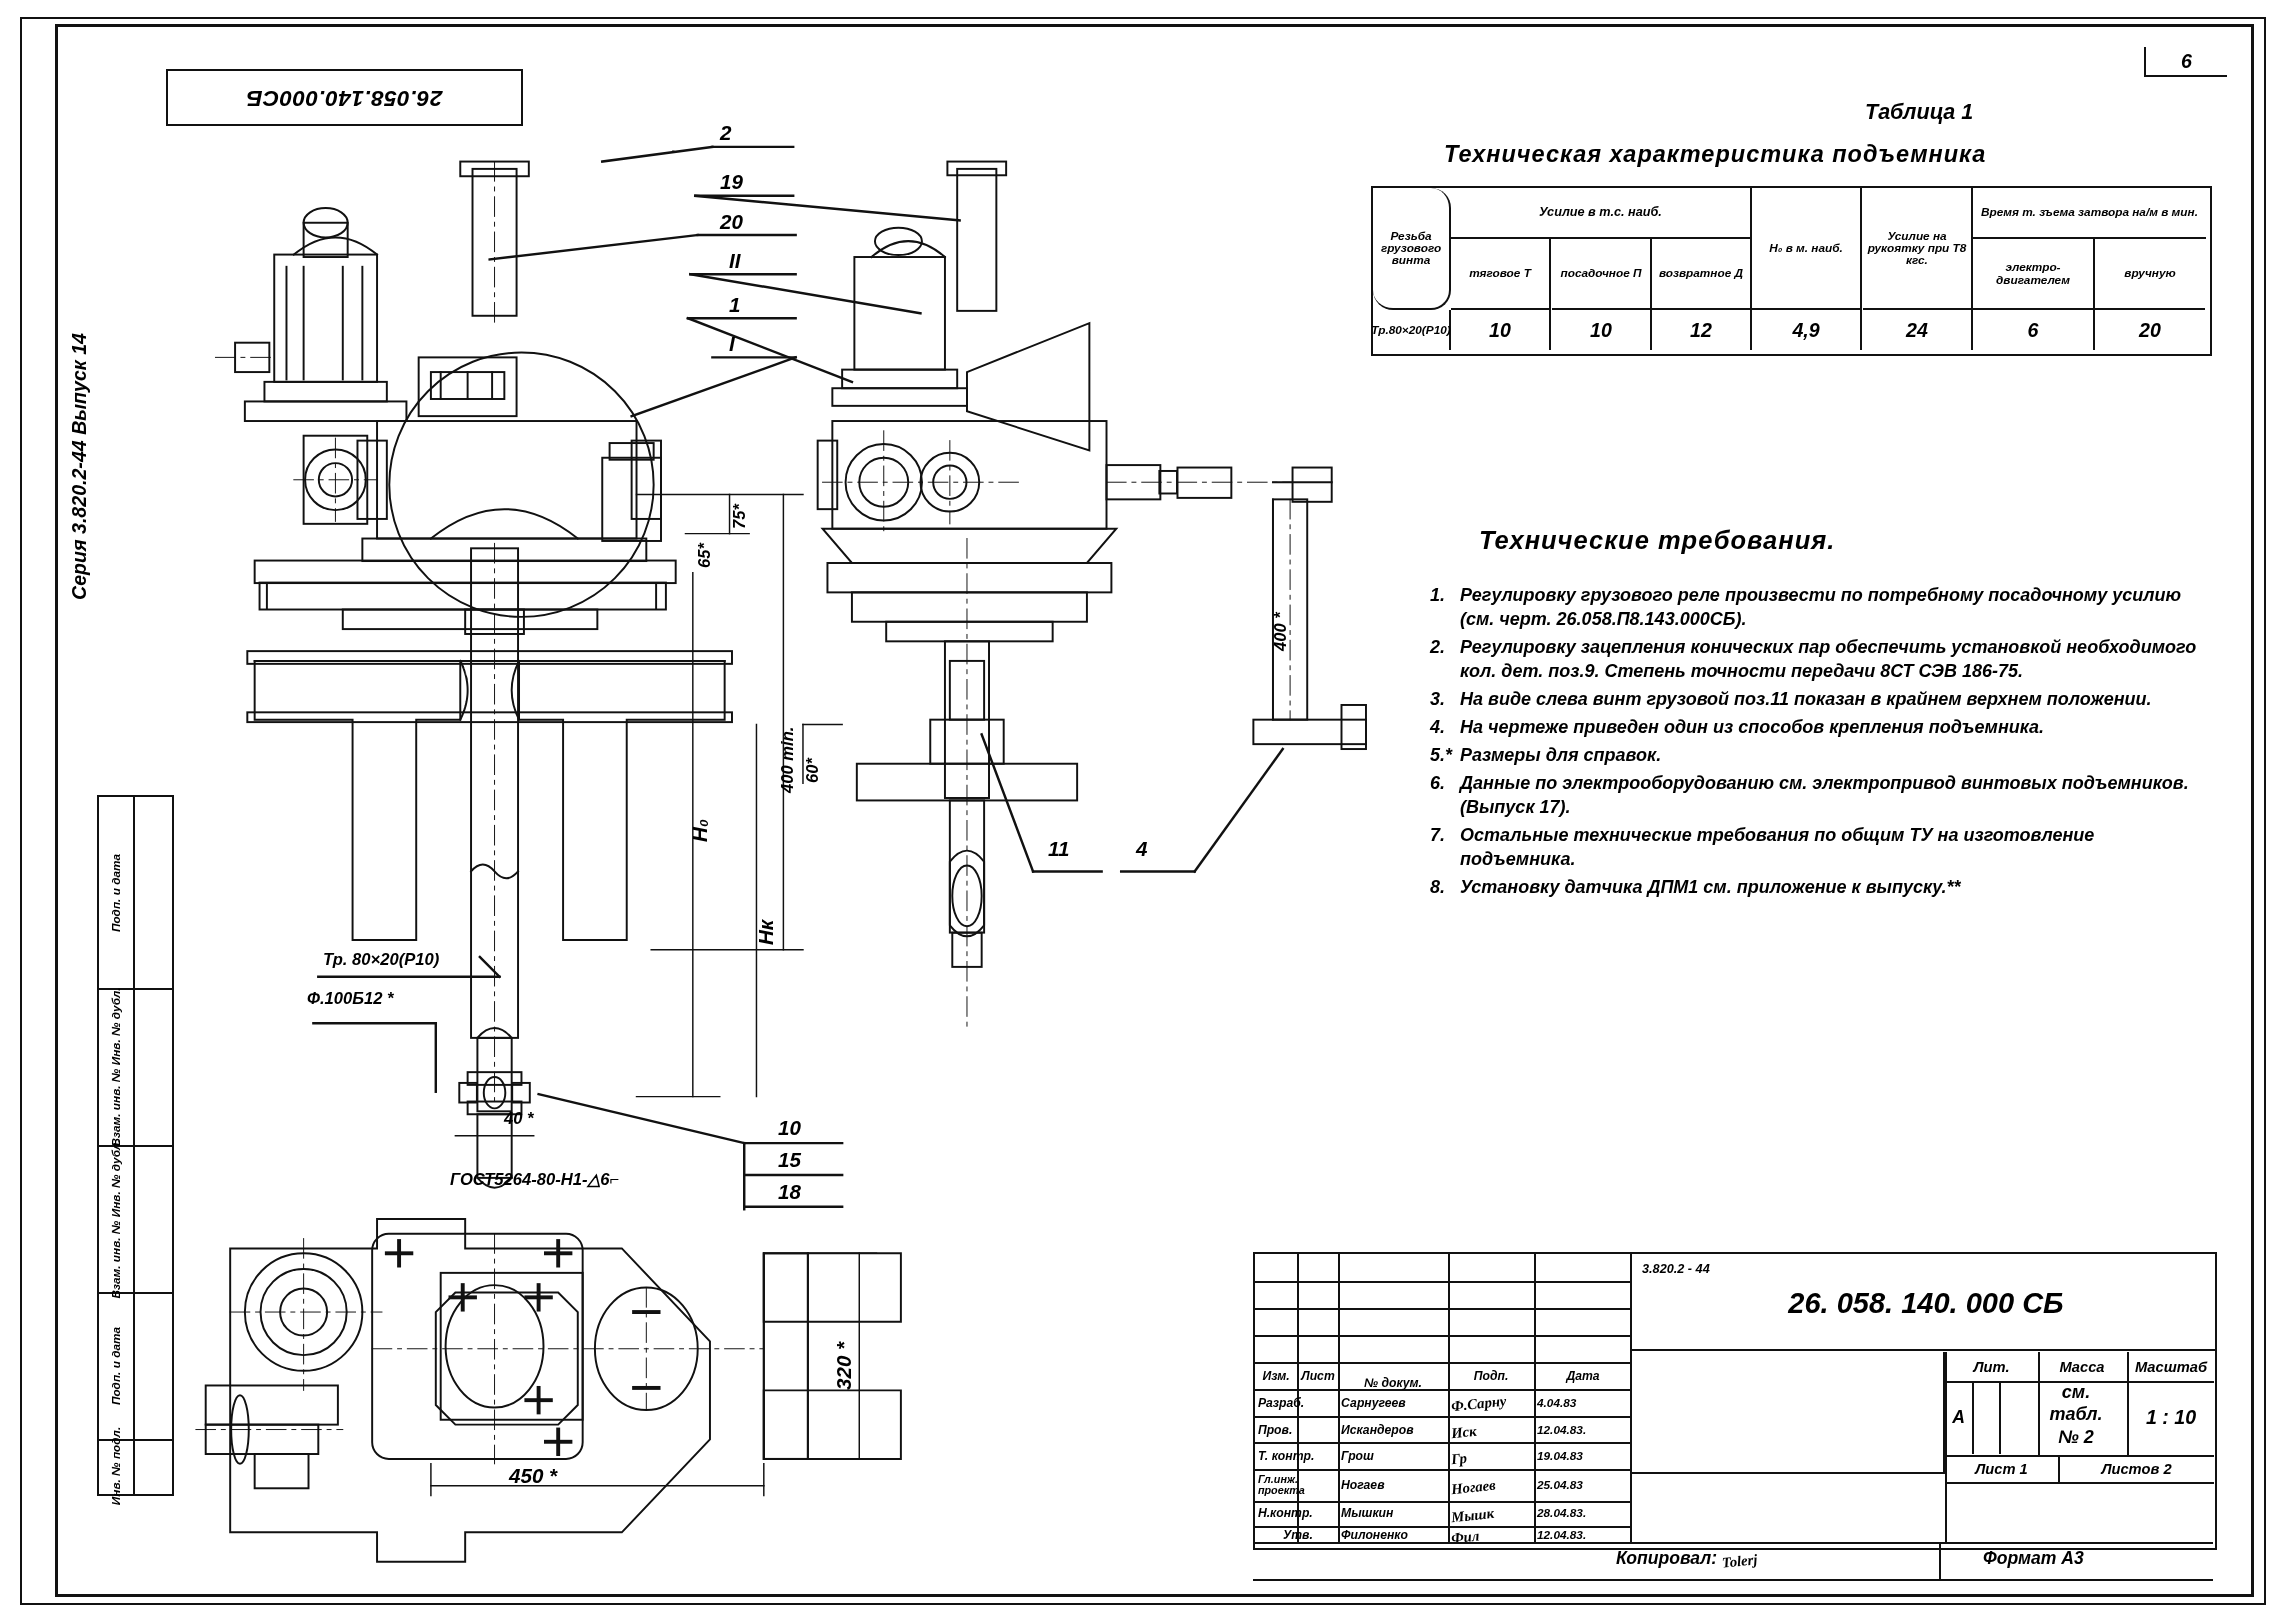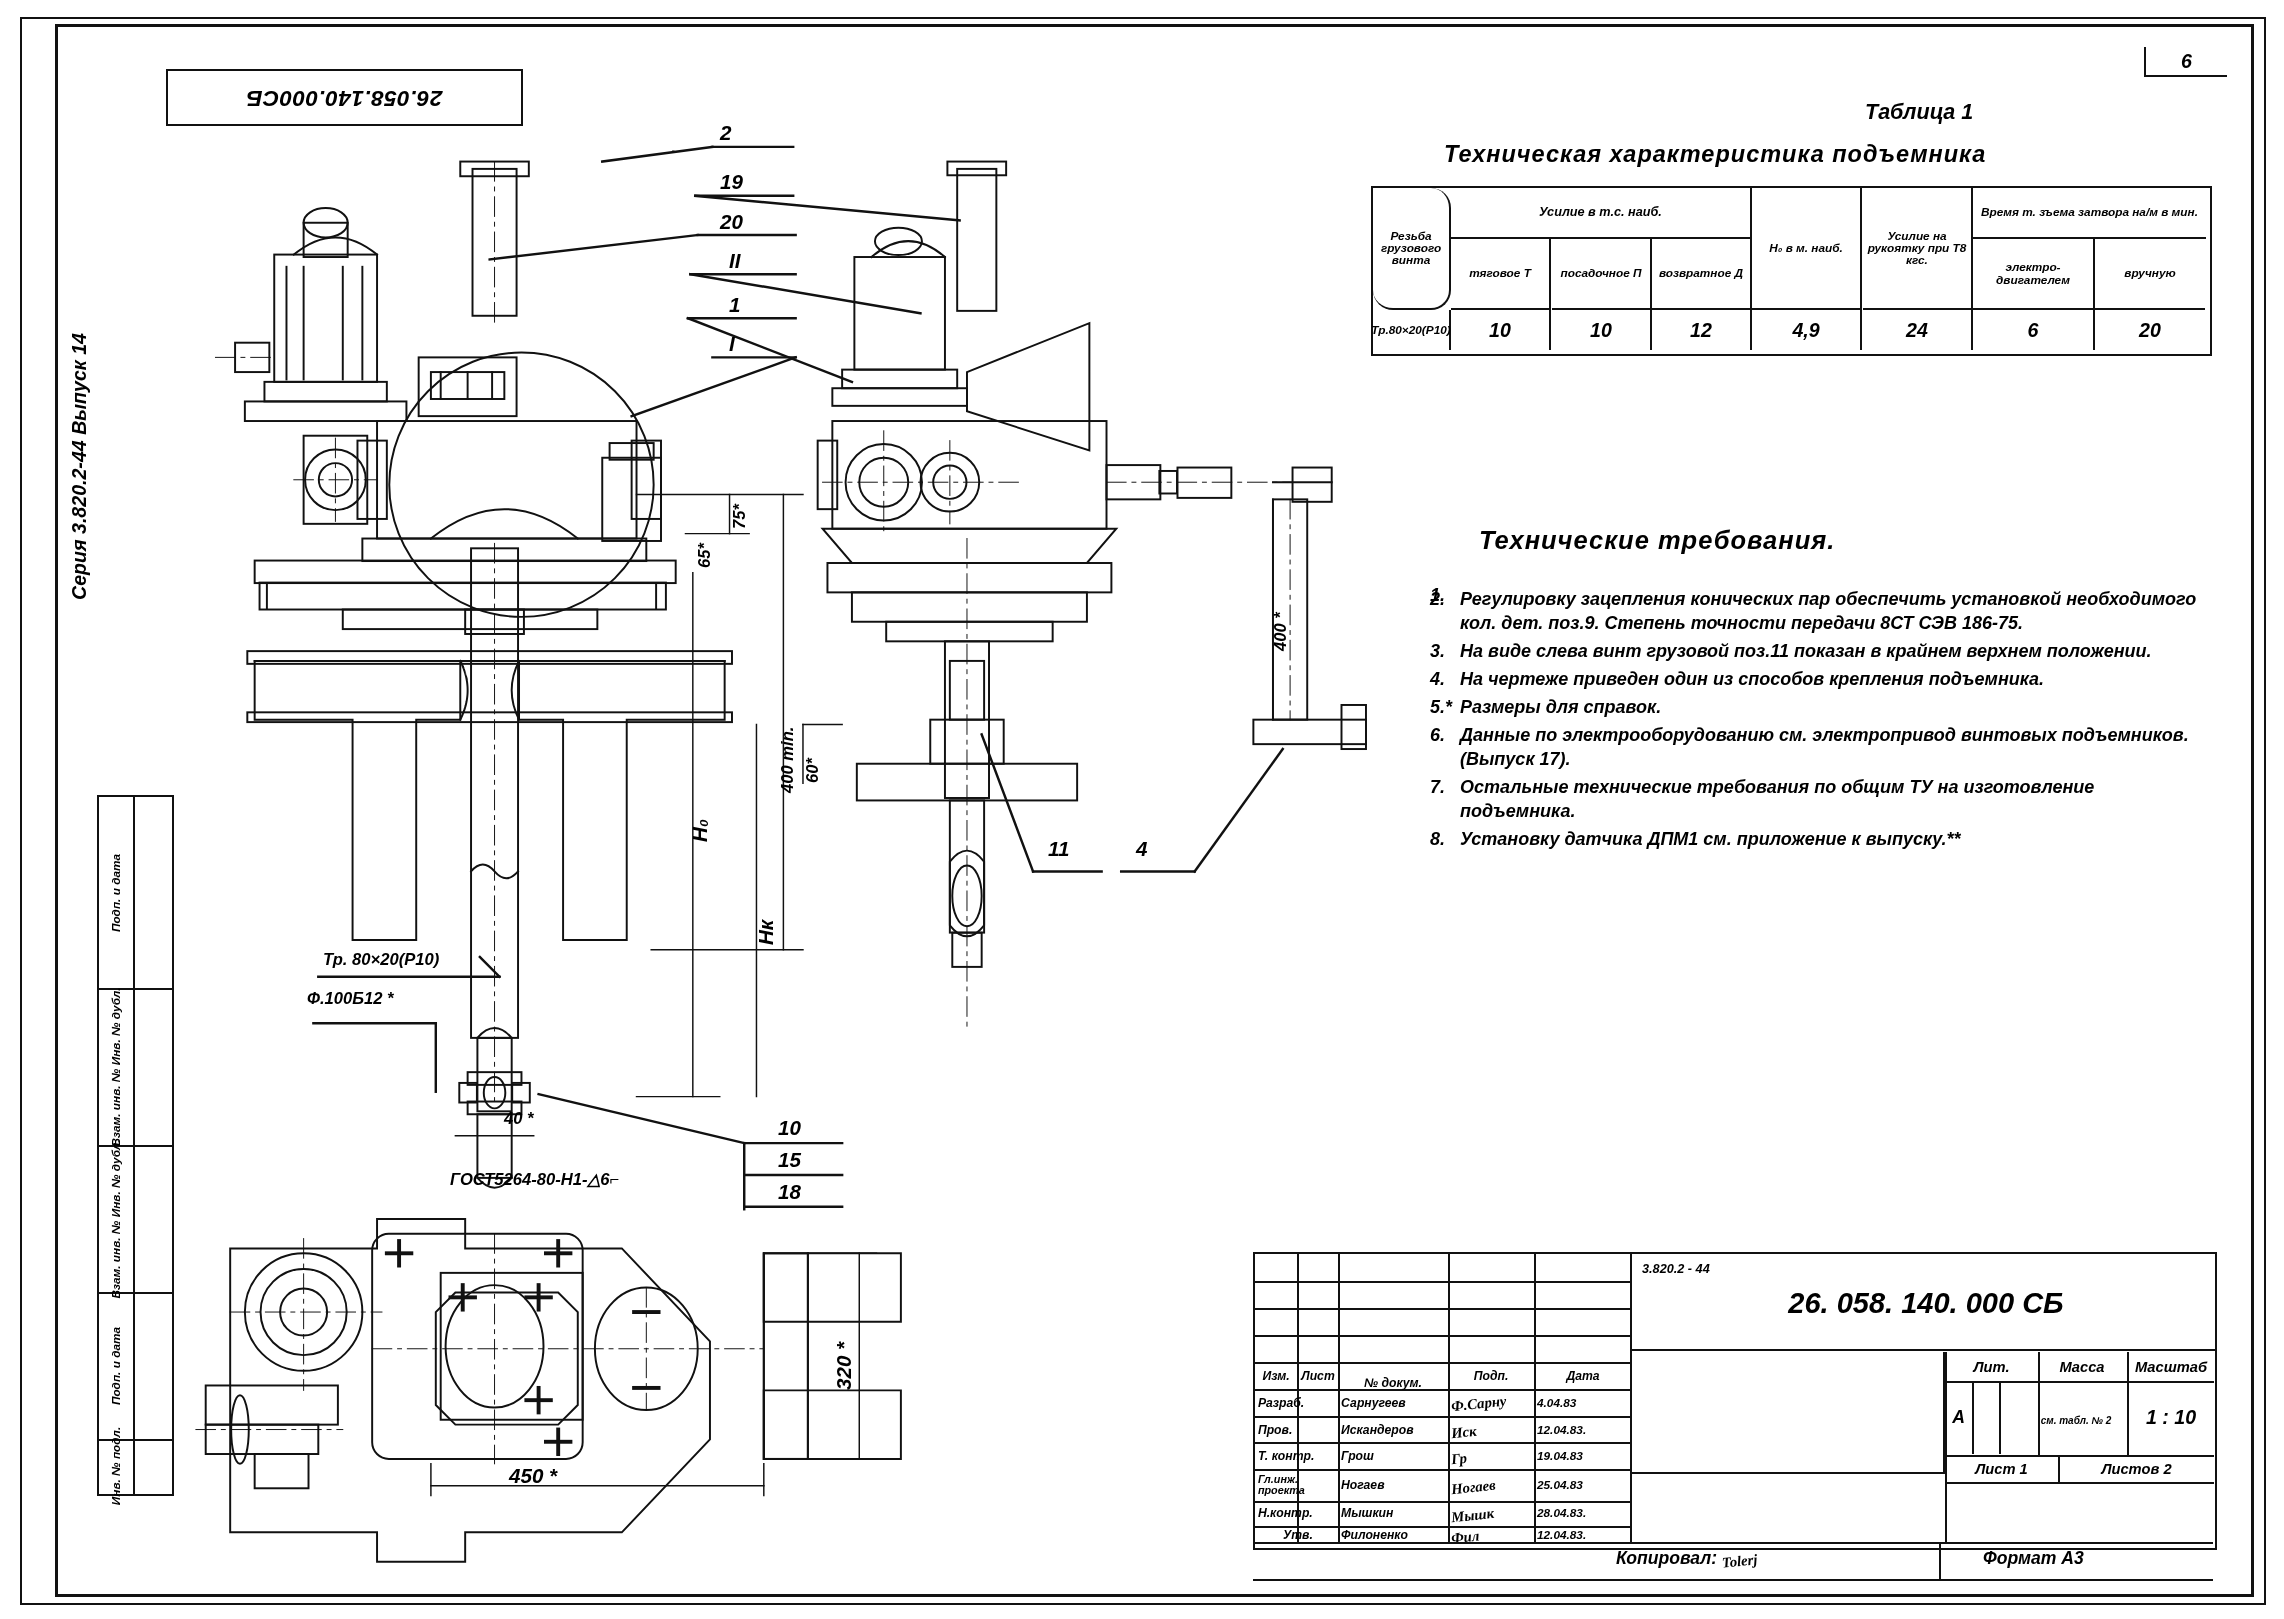--- a/index.html
+++ b/index.html
@@ -156,21 +156,21 @@
   <div class="c hd2" style="left:600px;top:51px;width:122px;height:71px;border-bottom:2px solid #111;border-right:2px solid #111;">электро-двигателем</div>
   <div class="c hd2" style="left:722px;top:51px;width:110px;height:71px;border-bottom:2px solid #111;border-right:none;">вручную</div>
   <div class="c val" style="left:600px;top:122px;width:122px;height:40px;border-right:2px solid #111;">6</div>
   <div class="c val" style="left:722px;top:122px;width:110px;height:40px;border-right:none;">20</div>
 </div>
 
 <div id="tr-title">Технические  требования.</div>
 <div id="tr-list">
   <div class="item">
     <span class="num">1.</span>
-    </div>
+    <span>Регулировку грузового реле произвести по потребному посадочному усилию (см. черт. 26.058.П8.143.000СБ).</span></div>
   <div class="item">
     <span class="num">2.</span>
     <span>Регулировку зацепления конических пар обеспечить установкой необходимого кол. дет. поз.9. Степень точности передачи 8СТ СЭВ 186-75.</span></div>
   <div class="item">
     <span class="num">3.</span>
     <span>На виде слева винт грузовой поз.11 показан в крайнем верхнем положении.</span></div>
   <div class="item">
     <span class="num">4.</span>
     <span>На чертеже приведен один из способов крепления подъемника.</span></div>
   <div class="item">
@@ -259,21 +259,21 @@
   <div class="ln vt" style="left:717px;top:127px;height:73px;"></div>
   <div class="ln vt" style="left:744px;top:127px;height:73px;"></div>
   <div class="ln vt" style="left:803px;top:201px;height:27px;"></div>
   <div class="ln hz" style="left:690px;top:228px;width:269px;"></div>
 
   <div class="cell ctr" style="left:690px;top:98px;width:93px;height:29px;font-size:14.7px;">Лит.</div>
   <div class="cell ctr" style="left:783px;top:98px;width:88px;height:29px;font-size:14.7px;">Масса</div>
   <div class="cell ctr" style="left:872px;top:98px;width:88px;height:29px;font-size:14.7px;">Масштаб</div>
 
   <div class="cell ctr" style="left:690px;top:127px;width:27px;height:73px;font-size:17.6px;">А</div>
-  <div class="cell ctr" style="left:783px;top:131px;width:76px;height:73px;font-size:10px;line-height:1.25;">см. табл. № 2</div>
+  <div class="cell ctr" style="left:783px;top:124px;width:76px;height:73px;font-size:18px;line-height:1.25;">см. табл. № 2</div>
   <div class="cell ctr" style="left:872px;top:127px;width:88px;height:73px;font-size:19.6px;">1 : 10</div>
 
   <div class="cell ctr" style="left:690px;top:201px;width:113px;height:27px;font-size:14.7px;">Лист 1</div>
   <div class="cell ctr" style="left:803px;top:201px;width:157px;height:27px;font-size:14.7px;">Листов 2</div>
 </div>
 
 <div id="copy-line">
   <span>Копировал:</span>
   <span class="sig" style="display:inline-block;position:relative;top:2px;">Tolerj</span>
 </div>

